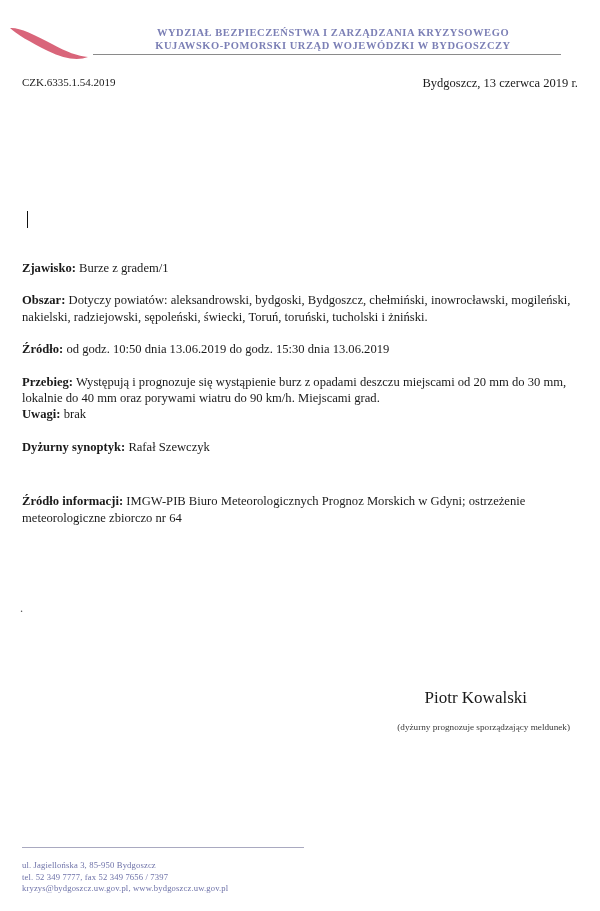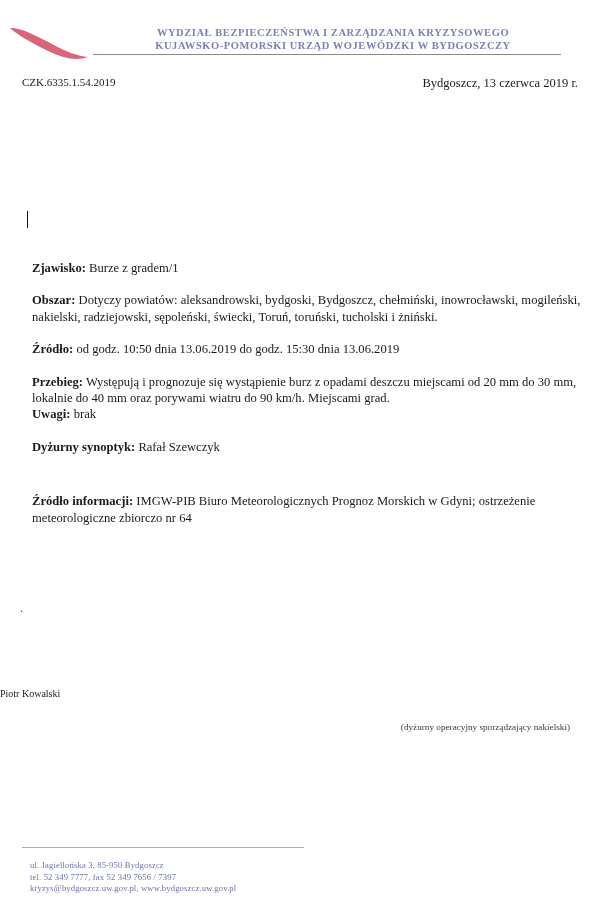--- a/index.html
+++ b/index.html
@@ -108,21 +108,21 @@
     left: 27px;
     top: 211px;
     width: 1px;
     height: 17px;
     background: #111111;
   }
 
   
   .body-block {
     position: absolute;
-    left: 32px;
+    left: 22px;
     top: 260px;
     width: 556px;
   }
   .field {
     font-size: 12.6px;
     line-height: 16.4px;
     margin: 0 0 16px 0;
     text-align: left;
   }
   .field.tight { margin-bottom: 0; }
@@ -144,25 +144,26 @@
 
   
   .signature {
     position: absolute;
     left: 0;
     top: 688px;
     width: 600px;
   }
   .sig-name {
     position: absolute;
-    left: 0;
+    left: 17px;
     top: 0;
     width: 578px;
+    text-align: right;
     padding-right: 0;
-    font-size: 10px;
+    font-size: 17px;
   }
   .sig-name-inner { display: inline-block; padding-right: 68px; }
   .sig-role {
     position: absolute;
     left: 0;
     top: 34px;
     width: 578px;
     text-align: right;
     font-size: 9.2px;
     color: #3a3a3a;
@@ -181,21 +182,20 @@
   .footer {
     position: absolute;
     left: 22px;
     top: 860px;
     width: 420px;
     font-family: "Liberation Serif", "DejaVu Serif", serif;
     font-size: 8.6px;
     line-height: 11.6px;
     color: #6e72a8;
     letter-spacing: 0.15px;
-    margin-left: 8px;
   }
   .footer div { white-space: nowrap; }
 </style>
 </head>
 <body>
 
 <div class="page">
 
   <div class="letterhead">
 
@@ -264,21 +264,21 @@
     </p>
   </div>
 
   <span class="stray-dot">.</span>
 
   <div class="signature">
     <div class="sig-name">
       <span class="sig-name-inner">Piotr Kowalski</span>
     </div>
     <div class="sig-role">
-      <span class="sig-role-inner">(dyżurny operacyjny sporządzający nakielski)</span>
+      <span class="sig-role-inner">(dyżurny prognozuje sporządzający meldunek)</span>
     </div>
   </div>
 
   <div class="footer-rule"></div>
   <div class="footer">
     <div>ul. Jagiellońska 3, 85-950 Bydgoszcz</div>
     <div>tel. 52 349 7777, fax 52 349  7656 / 7397</div>
     <div>kryzys@bydgoszcz.uw.gov.pl, www.bydgoszcz.uw.gov.pl</div>
   </div>
 

